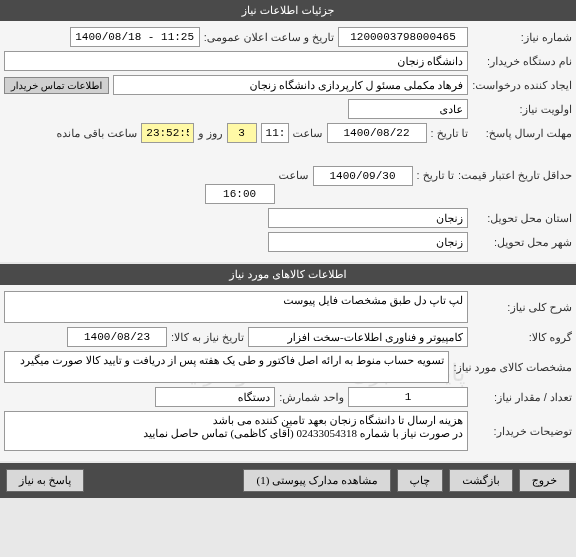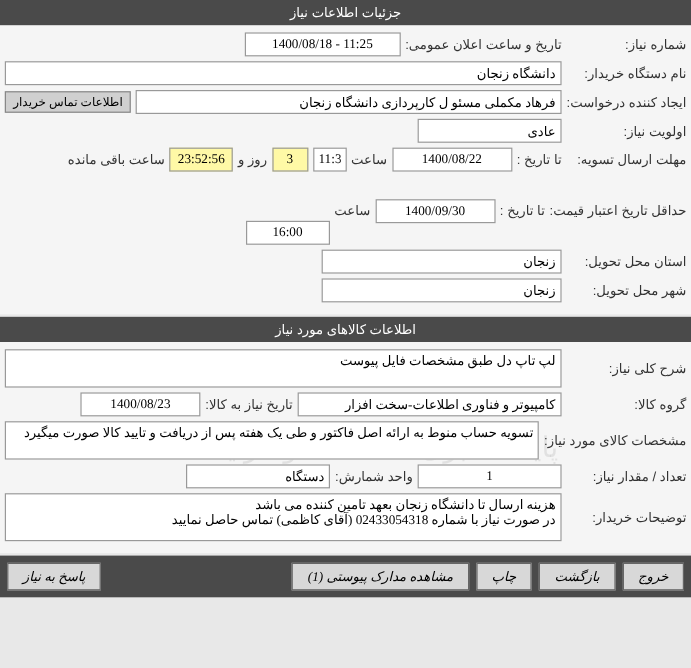--- a/index.html
+++ b/index.html
@@ -49,20 +49,21 @@
   background: #fff;
   padding: 2px 4px;
   font-size: 11px;
   height: 20px;
   font-family: Tahoma;
   direction: rtl;
 }
 .input-ltr {
   direction: ltr;
   text-align: center;
+  font-family: Liberation Mono, monospace;
 }
 .textarea {
   border: 1px solid #999;
   background: #fff;
   padding: 2px 4px;
   font-size: 11px;
   font-family: Tahoma;
   direction: rtl;
   resize: none;
 }
@@ -84,21 +85,20 @@
   justify-content: flex-start;
   gap: 6px;
 }
 .footer .btn {
   background: #d8d8d8;
   border: 1px solid #666;
   padding: 4px 12px;
   font-size: 11px;
   cursor: pointer;
   font-family: Tahoma;
-  font-style: italic;
 }
 .watermark-area {
   position: relative;
 }
 .watermark {
   position: absolute;
   top: 50%;
   left: 50%;
   transform: translate(-50%, -50%);
   font-size: 24px;
@@ -116,20 +116,21 @@
 <body>
 
 <div class="panel">
   <div class="panel-header">
     <span>جزئیات اطلاعات نیاز</span>
   </div>
   <div class="panel-body">
 
     <div class="row">
       <span class="label">شماره نیاز:</span>
+      <input class="input input-ltr" style="width: 130px;" value="1200003798000465">
       <span class="label-inline">تاریخ و ساعت اعلان عمومی:</span>
       <input class="input input-ltr" style="width: 130px;" value="1400/08/18 - 11:25">
     </div>
 
     <div class="row">
       <span class="label">نام دستگاه خریدار:</span>
       <input class="input" style="flex: 1 1 0%;" value="دانشگاه زنجان">
     </div>
 
     <div class="row">
@@ -137,21 +138,21 @@
       <input class="input" style="flex: 1 1 0%;" value="فرهاد مکملی مسئو ل کارپردازی دانشگاه زنجان">
       <button class="btn-small">اطلاعات تماس خریدار</button>
     </div>
 
     <div class="row">
       <span class="label">اولویت نیاز:</span>
       <input class="input" style="width: 120px;" value="عادی">
     </div>
 
     <div class="row">
-      <span class="label">مهلت ارسال تسویه:</span>
+      <span class="label">مهلت ارسال پاسخ:</span>
       <span class="label-inline">تا تاریخ :</span>
       <input class="input input-ltr" style="width: 100px;" value="1400/08/22">
       <span class="label-inline">ساعت</span>
       <input class="input input-ltr" style="width: 28px;" value="11:30">
       <input class="input input-ltr highlight-yellow" style="width: 30px;" value="3">
       <span class="label-inline">روز و</span>
       <input class="input input-ltr highlight-yellow" style="width: 53px;" value="23:52:56">
       <span class="label-inline">ساعت باقی مانده</span>
     </div>
 

